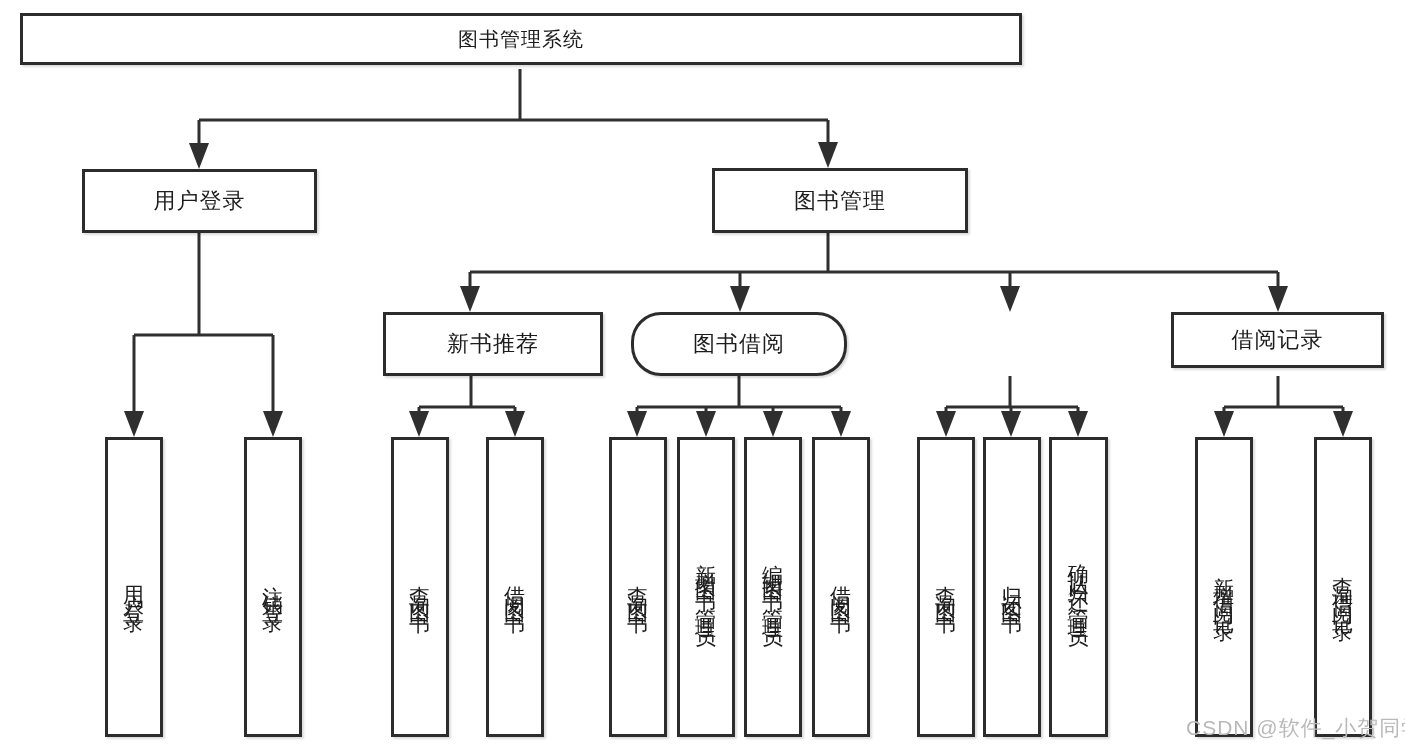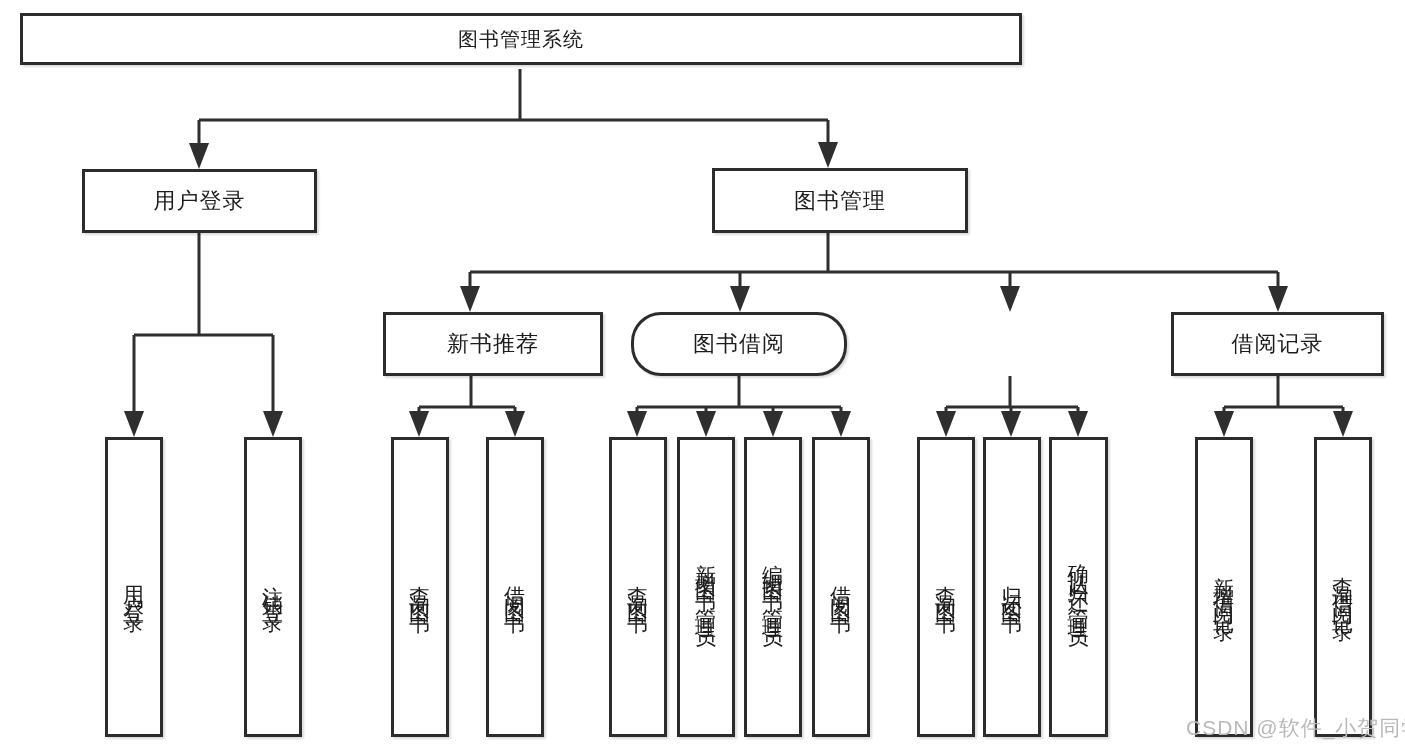--- a/index.html
+++ b/index.html
@@ -106,21 +106,21 @@
     </g>
   </svg>
 
   <div class="box hbox root-box">图书管理系统</div>
 
   <div class="box hbox" style="left:82px; top:169px; width:235px; height:64px;">用户登录</div>
   <div class="box hbox" style="left:712px; top:168px; width:256px; height:65px;">图书管理</div>
 
   <div class="box hbox" style="left:363px; top:312px; width:220px; height:64px;margin-left:20px;">新书推荐</div>
   <div class="box hbox" style="left:631px; top:312px; width:216px; height:64px;border-radius:30px;">图书借阅</div>
-  <div class="box hbox" style="left:1171px; top:312px; width:213px; height:64px;">借阅记录</div>
+  <div class="box hbox" style="left:1171px; top:312px; width:213px; height:56px;">借阅记录</div>
 
   <div class="box vbox" style="left:105px;">用户登录</div>
   <div class="box vbox" style="left:244px;">注销登录</div>
 
   <div class="box vbox" style="left:391px;">查询图书</div>
   <div class="box vbox" style="left:486px;">借阅图书</div>
 
   <div class="box vbox" style="left:609px;">查询图书</div>
   <div class="box vbox" style="left:677px;">新增图书（管理员）</div>
   <div class="box vbox" style="left:744px;">编辑图书（管理员）</div>

